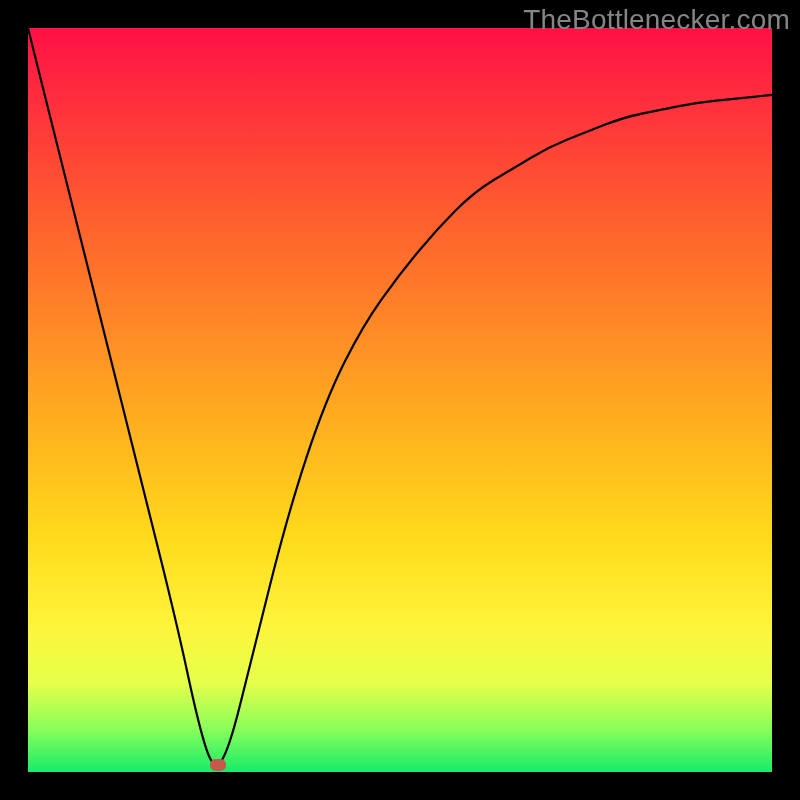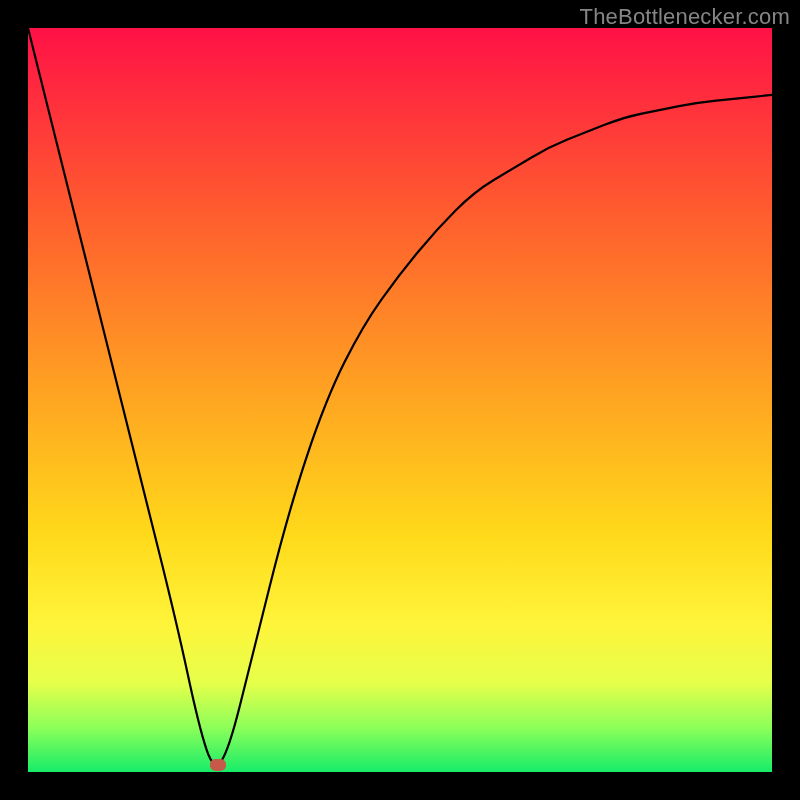--- a/index.html
+++ b/index.html
@@ -52,21 +52,21 @@
     width: 16px;
     height: 12px;
     border-radius: 6px / 5px;
     background: var(--c-marker);
   }
   .watermark {
     position: absolute;
     top: 4px;
     right: 10px;
     color: #858585;
-    font-size: 22px;
+    font-size: 28px;
     letter-spacing: 0.2px;
     user-select: none;
   }
 </style>
 </head>
 <body>
 
 <div class="frame">
 
   <div class="plot" id="plot">

